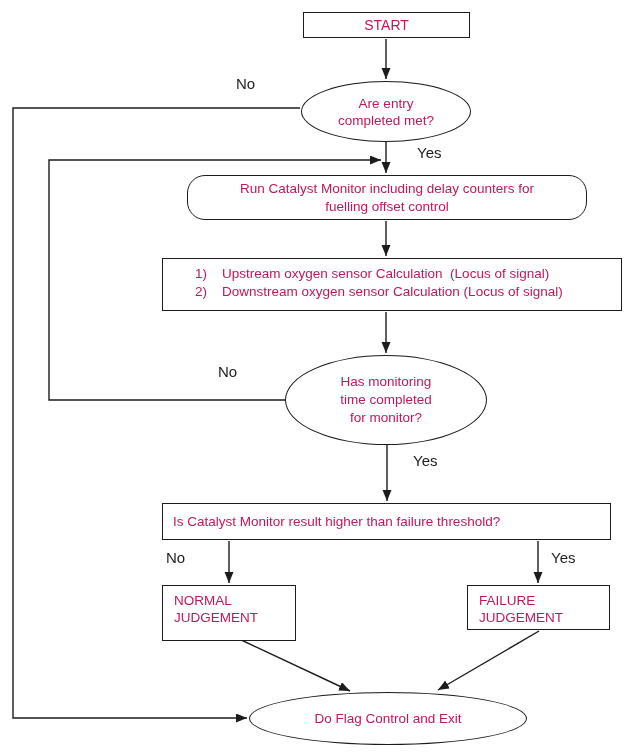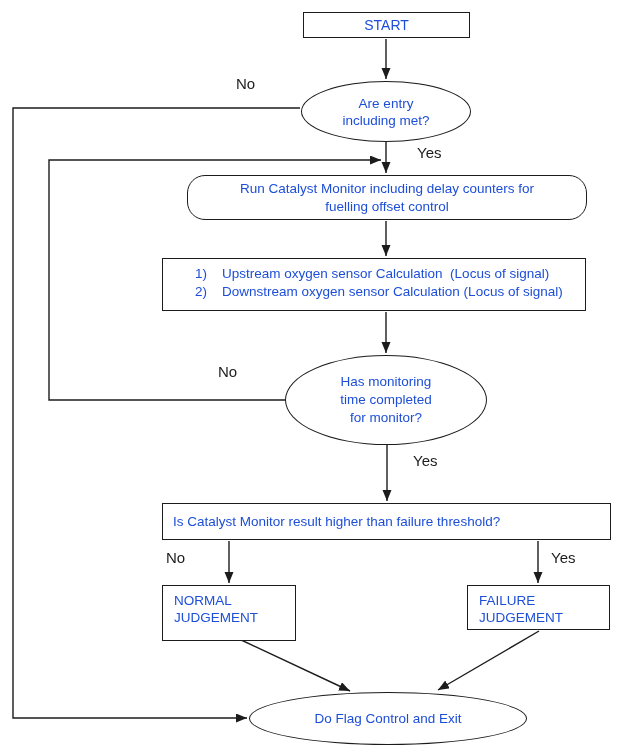--- a/index.html
+++ b/index.html
@@ -23,41 +23,41 @@
     width: 631px;
     height: 755px;
   }
   .node {
     position: absolute;
     box-sizing: border-box;
     border: 1.5px solid #1c1c1c;
     background: #ffffff;
     font-size: 13.5px;
     line-height: 18px;
-    color: #1d4ed8;
+    color: #be185d;
   }
   .rect {}
   .ellipse {
     border-radius: 50%;
   }
   .center {
     display: flex;
     align-items: center;
     justify-content: center;
     text-align: center;
   }
   .node .wrap {
     display: block;
   }
   .start-node   { left: 303px; top: 12px;  width: 167px; height: 26px; font-size: 14px; }
   .entry-node   { left: 301px; top: 81px;  width: 170px; height: 61px; line-height: 17px; }
   .entry-node .wrap { width: 100px; }
   .run-node     { left: 187px; top: 175px; width: 400px; height: 45px; border-radius: 18px; }
   .run-node .wrap { width: 332px; }
-  .calc-node    { left: 162px; top: 258px; width: 424px; height: 53px; padding: 6px 0 0 32px; }
+  .calc-node    { left: 162px; top: 258px; width: 460px; height: 53px; padding: 6px 0 0 32px; }
   .calc-node .line { white-space: pre; }
   .time-node    { left: 285px; top: 355px; width: 202px; height: 90px; }
   .time-node .wrap { width: 108px; }
   .threshold-node { left: 162px; top: 503px; width: 449px; height: 37px;
                     display: flex; align-items: center; padding-left: 10px; }
   .normal-node  { left: 162px; top: 585px; width: 134px; height: 56px; padding: 6px 4px 0 11px; line-height: 17px; }
   .failure-node { left: 467px; top: 585px; width: 143px; height: 45px; padding: 6px 4px 0 11px; line-height: 17px; }
   .exit-node    { left: 249px; top: 692px; width: 278px; height: 53px; }
   .edge-label {
     position: absolute;
@@ -97,21 +97,21 @@
       <path d="M237,638 L350,691" marker-end="url(#ah)"></path>
       <path d="M539,631 L438,690" marker-end="url(#ah)"></path>
     </g>
   </svg>
 
   <div class="node rect center start-node">
     <span class="wrap">START</span>
   </div>
 
   <div class="node ellipse center entry-node">
-    <span class="wrap">Are entry including met?</span>
+    <span class="wrap">Are entry completed met?</span>
   </div>
 
   <div class="node rect center run-node">
     <span class="wrap">Run Catalyst Monitor including delay counters for fuelling offset control</span>
   </div>
 
   <div class="node rect calc-node">
     <div class="line">1)    Upstream oxygen sensor Calculation  (Locus of signal)</div>
     <div class="line">2)    Downstream oxygen sensor Calculation (Locus of signal)</div>
   </div>

